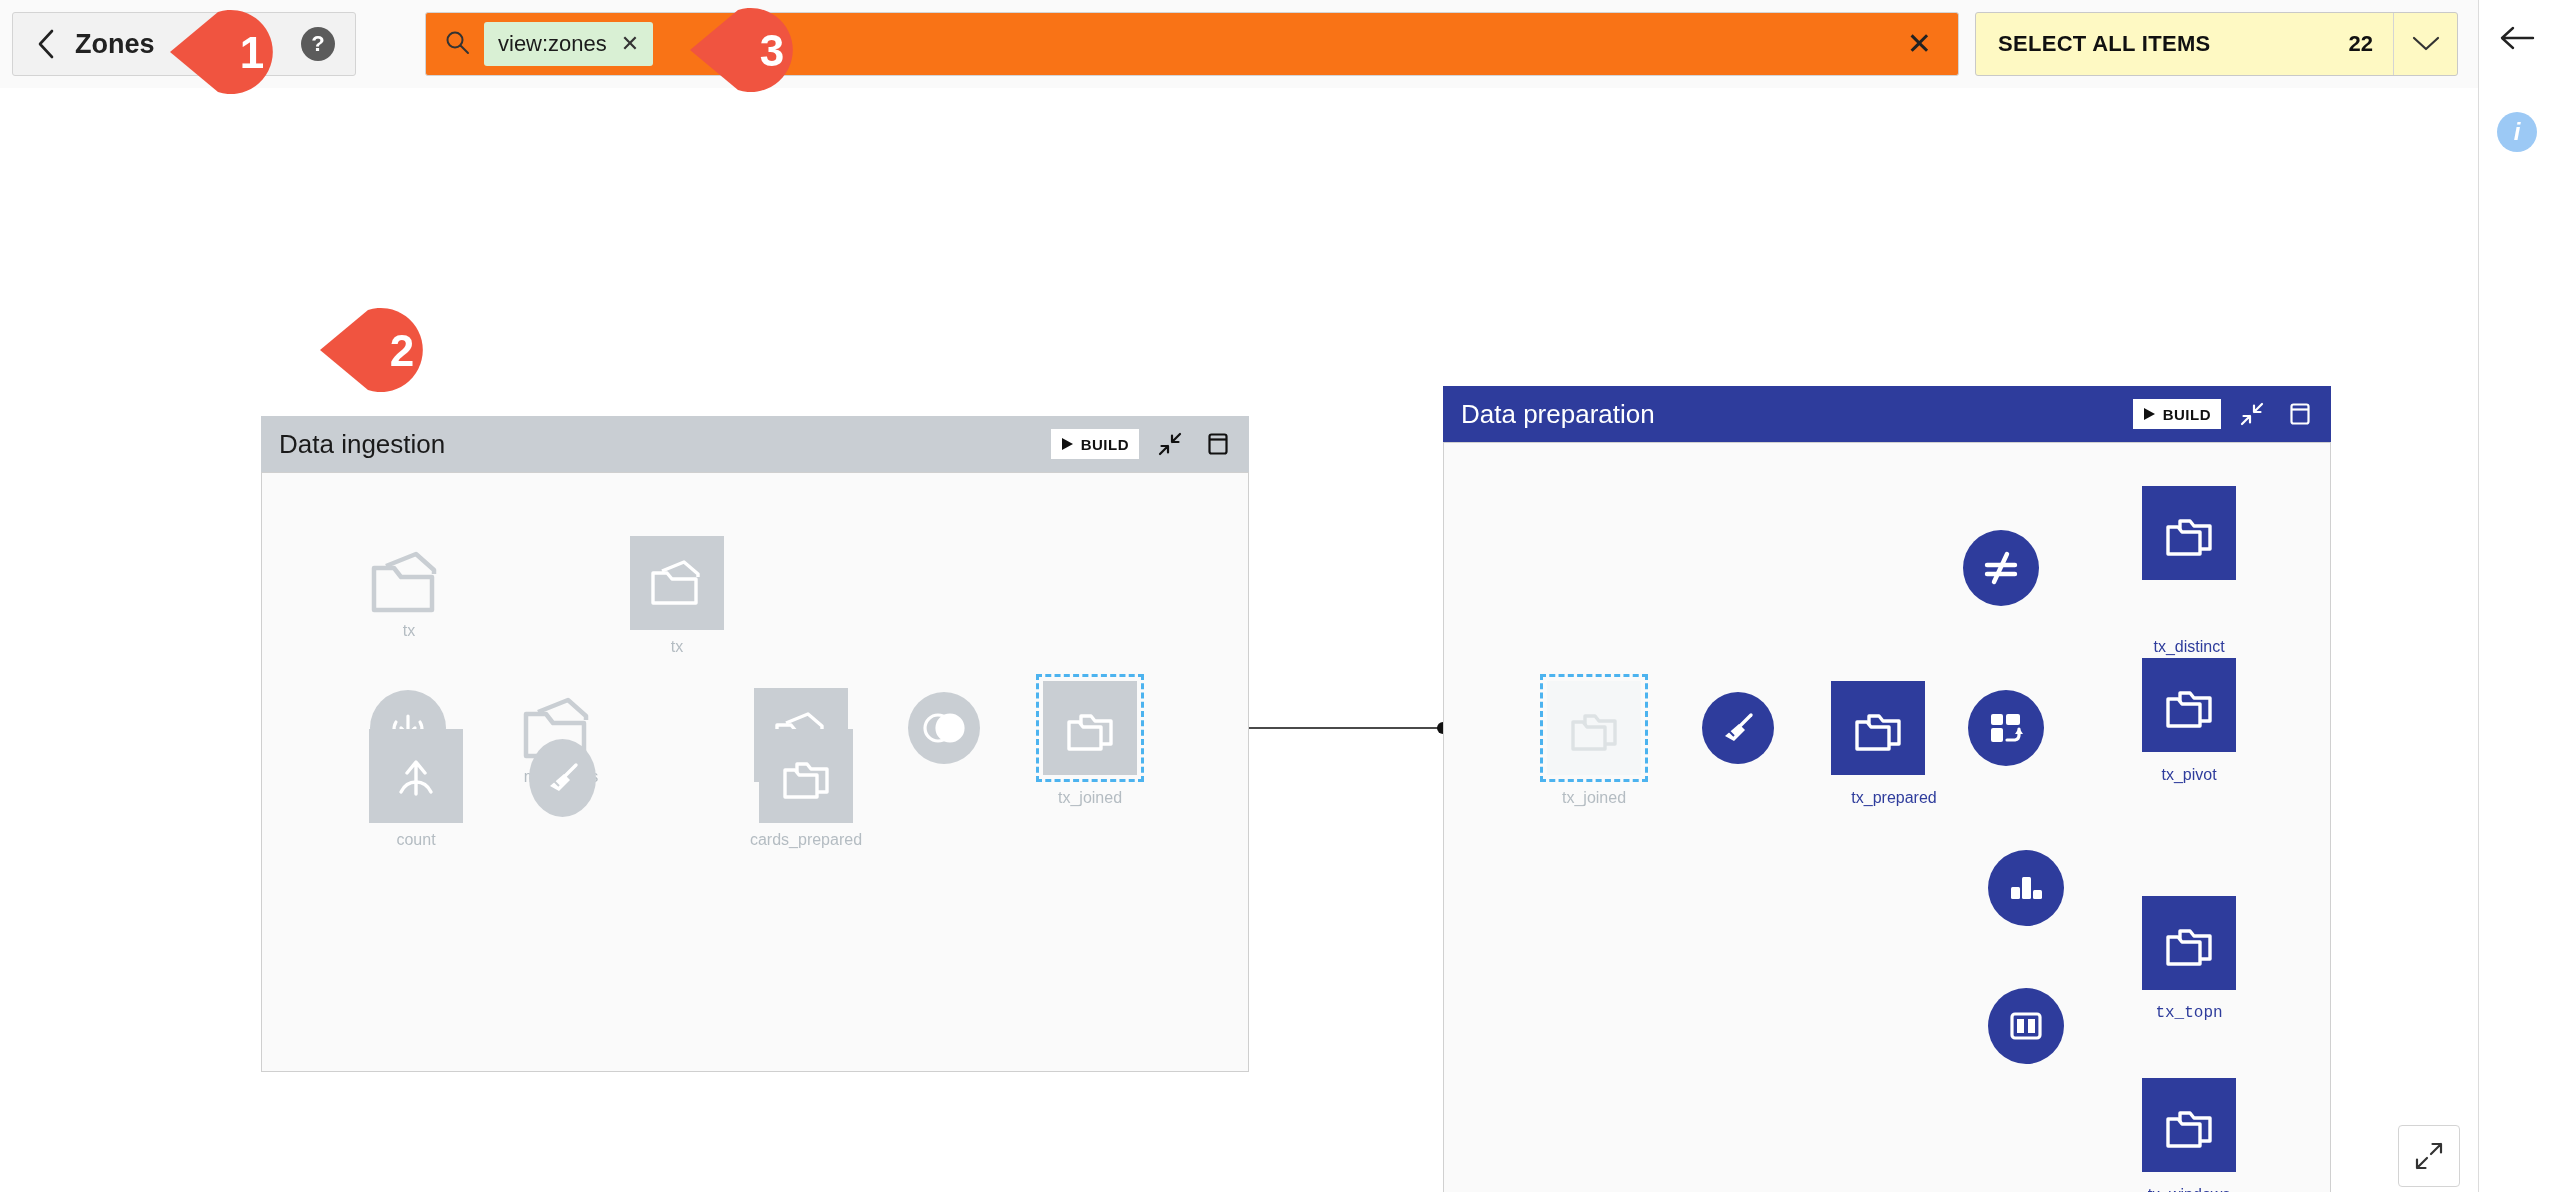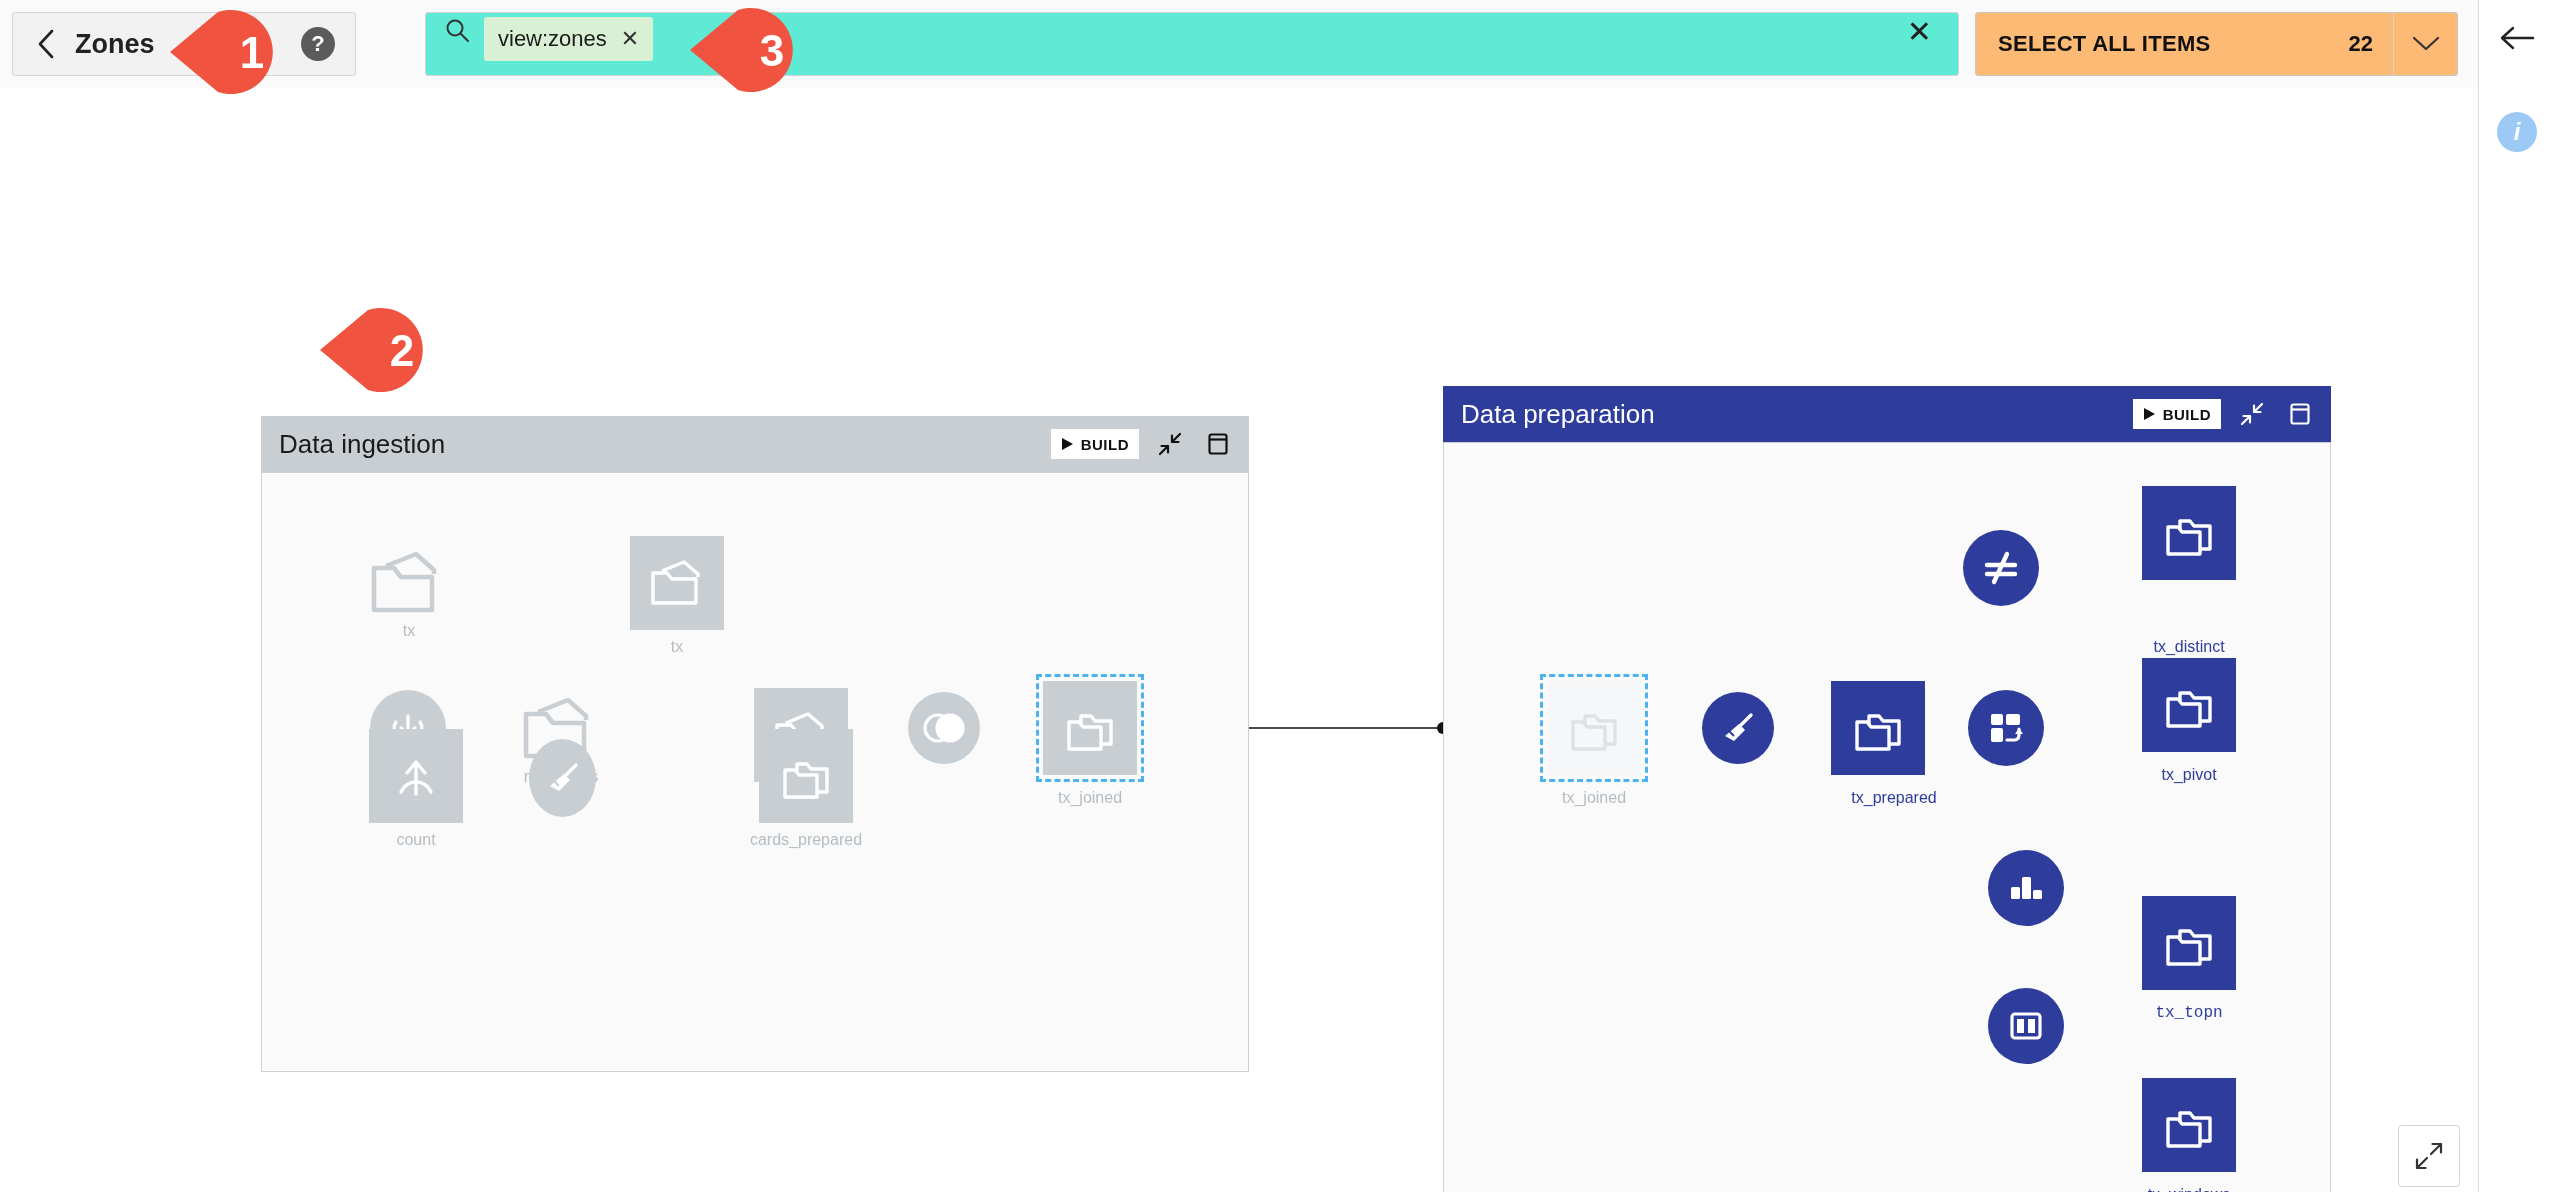--- a/index.html
+++ b/index.html
@@ -50,39 +50,39 @@
   .hide-zones-btn {
     margin-top: 14px; height: 58px; width: 100%;
     border: 1px solid #3b99fc; background: #fff; color: #3b99fc;
     font-size: 22px; font-weight: 700; letter-spacing: .4px;
     display: flex; align-items: center; justify-content: center; gap: 14px; cursor: pointer;
   }
 
   
   .searchbar {
     position: absolute; left: 425px; top: 12px; width: 1534px; height: 64px;
-    background: #5eead4; border: 1px solid #d4d4d4; border-radius: 3px;
-    display: flex; align-items: flex-start; padding: 4px 18px; gap: 14px;
+    background: #f97316; border: 1px solid #d4d4d4; border-radius: 3px;
+    display: flex; align-items: center; padding: 16px 18px; gap: 14px;
   }
   .chip {
     display: inline-flex; align-items: center; gap: 14px;
     background: #d9f0d4; color: #1b1b1b; font-size: 22px;
     height: 44px; padding: 0 14px; border-radius: 3px; cursor: pointer;
   }
   .chip .chip-x { font-size: 22px; color: #333; cursor: pointer; line-height: 1; }
   .search-input {
     flex: 1; border: none; outline: none; font-size: 22px; color: #222;
     font-family: "Liberation Sans", sans-serif; background: transparent;
   }
   .clear-x { font-size: 30px; color: #222; cursor: pointer; padding: 0 8px; line-height: 1;}
 
   
   .selectall {
     position: absolute; left: 1975px; top: 12px; width: 483px; height: 64px;
-    background: #fdba74; border: 1px solid #c9c9c9; border-radius: 3px;
+    background: #fef9c3; border: 1px solid #c9c9c9; border-radius: 3px;
     display: flex; align-items: center;
   }
   .selectall .lbl { flex: 1; font-size: 22px; font-weight: 700; color: #111; padding-left: 22px; letter-spacing: .3px;}
   .selectall .cnt { font-size: 22px; font-weight: 700; color: #111; padding-right: 20px; }
   .selectall .chev {
     width: 64px; height: 100%; border-left: 1px solid #d4d4d4;
     display: flex; align-items: center; justify-content: center; cursor: pointer;
   }
 
   

